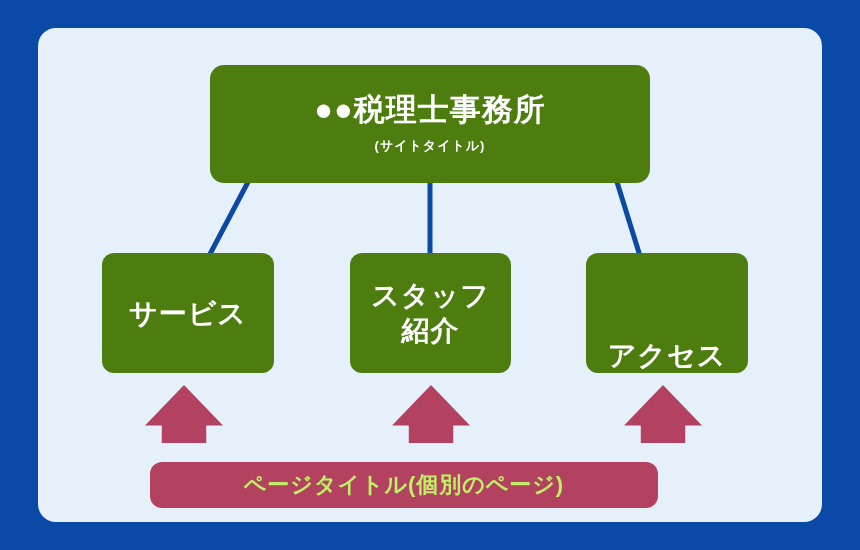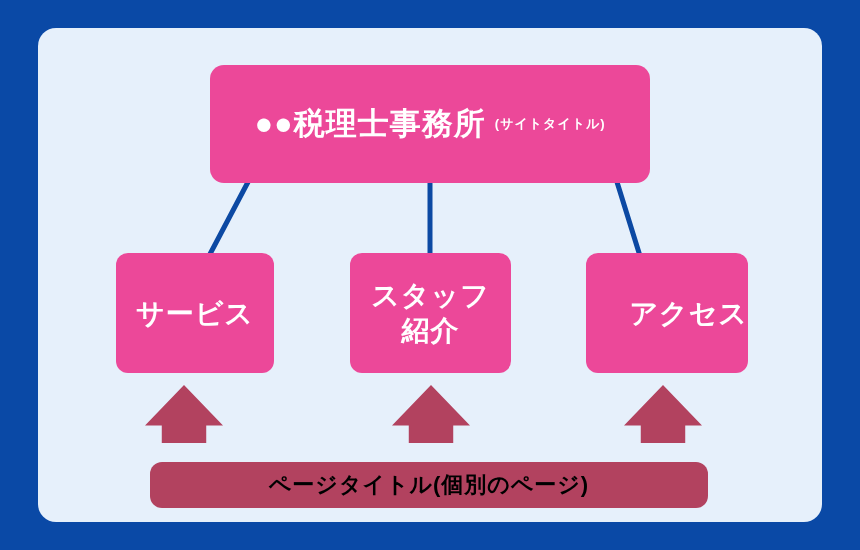--- a/index.html
+++ b/index.html
@@ -24,24 +24,24 @@
     border-radius: 18px;
   }
   .connectors {
     position: absolute;
     left: 0;
     top: 0;
     pointer-events: none;
   }
   .box {
     position: absolute;
-    background: #ec4899;
+    background: #4d7c0f;
     color: #ffffff;
     display: flex;
-    flex-direction: row;
+    flex-direction: column;
     align-items: center;
     justify-content: center;
     text-align: center;
     font-weight: 700;
   }
   .title-box {
     left: 210px;
     top: 65px;
     width: 440px;
     height: 118px;
@@ -61,43 +61,43 @@
     top: 253px;
     height: 120px;
     border-radius: 12px;
     font-size: 28px;
     letter-spacing: 1px;
     line-height: 1.25;
   }
   .page-box .label {
     white-space: pre-line;
   }
-  .page-box.service { left: 116px; width: 158px; }
+  .page-box.service { left: 102px; width: 172px; }
   .page-box.staff   { left: 350px; width: 161px; }
   .page-box.access  { left: 586px; width: 162px; justify-content: flex-end; }
   .up-arrow {
     position: absolute;
     top: 385px;
     width: 78px;
     height: 58px;
     background: #b2425f;
     clip-path: polygon(50% 0%, 100% 70%, 78.5% 70%, 78.5% 100%, 21.5% 100%, 21.5% 70%, 0% 70%);
   }
   .up-arrow.a1 { left: 145px; }
   .up-arrow.a2 { left: 392px; }
   .up-arrow.a3 { left: 624px; }
   .banner {
     position: absolute;
     left: 150px;
     top: 462px;
-    width: 558px;
+    width: 508px;
     height: 46px;
     background: #b2425f;
     border-radius: 12px;
-    color: #000000;
+    color: #bef264;
     font-weight: 700;
     font-size: 22px;
     letter-spacing: 1px;
     display: flex;
     align-items: center;
     justify-content: center;
     text-align: center;
   }
 </style>
 </head>

